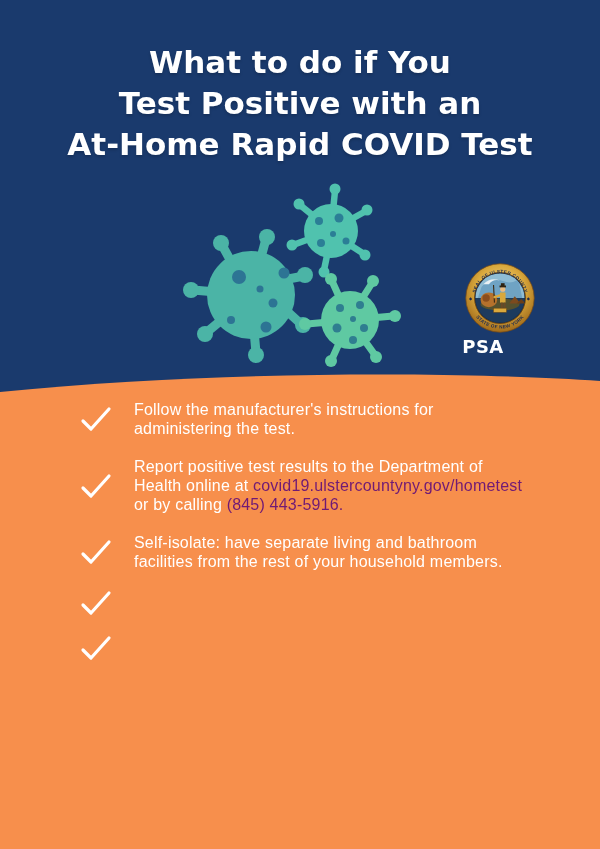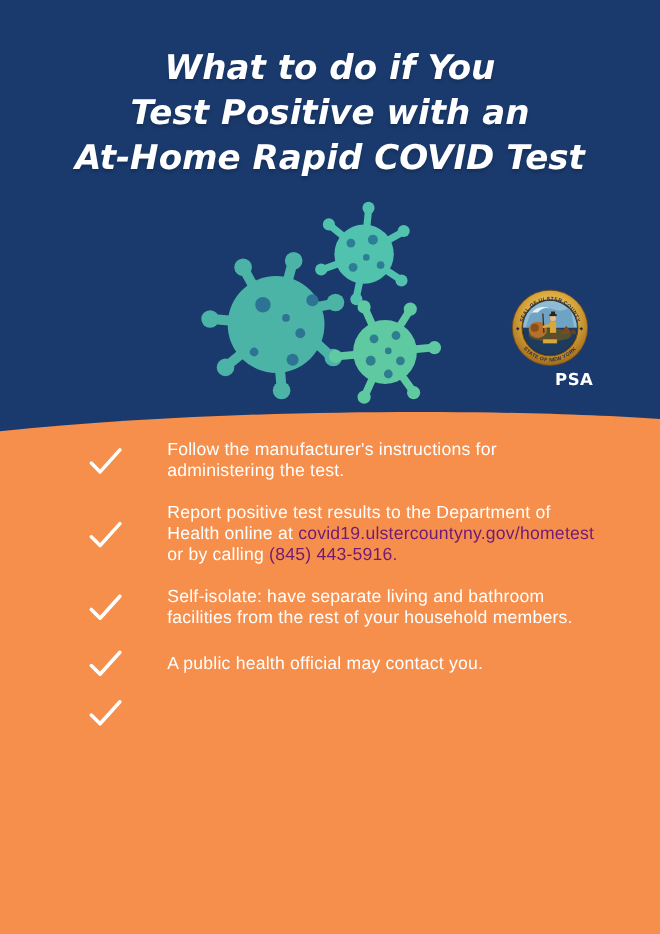--- a/index.html
+++ b/index.html
@@ -5,36 +5,35 @@
   html,body{margin:0;padding:0;background:#222;}
   .poster{
     position:relative;width:600px;height:849px;overflow:hidden;
     background:#1a3a6d;font-family:"Liberation Sans",sans-serif;
   }
   .title{
     position:absolute;top:42px;left:0;width:600px;text-align:center;
     color:#ffffff;font-family:"DejaVu Sans","Liberation Sans",sans-serif;
     font-weight:bold;font-size:31px;line-height:41px;white-space:pre-line;
     text-shadow:0 2px 3px rgba(0,0,0,0.18);
-    font-style:italic;
   }
   .viruses{position:absolute;left:148px;top:183px;width:262px;height:200px;overflow:visible;}
   .seal{position:absolute;left:463px;top:261px;width:74px;height:74px;}
   .psa{
-    position:absolute;left:475px;top:336px;width:94px;text-align:center;
+    position:absolute;left:436px;top:336px;width:94px;text-align:center;
     color:#ffffff;font-family:"DejaVu Sans","Liberation Sans",sans-serif;
-    font-weight:bold;font-size:15px;letter-spacing:0.5px;
+    font-weight:bold;font-size:18px;letter-spacing:0.5px;
   }
   .orange-section{position:absolute;left:0;top:370px;width:600px;height:479px;display:flex;flex-direction:column;}
   .curve{display:block;width:600px;height:30px;margin-bottom:-1px;}
   .list{
     flex:1;background:#f78f4c;padding:1px 15px 0 80px;
     display:flex;flex-direction:column;gap:19px;
   }
-  .row{display:flex;align-items:center;gap:40px;}
+  .row{display:flex;align-items:center;gap:22px;}
   .check{flex:0 0 32px;width:32px;height:26px;}
   .item-text{
     color:#ffffff;font-size:16px;line-height:19px;white-space:pre-line;
     letter-spacing:0.2px;font-weight:500;
   }
   .item-text .navy{color:#701a75;}
   .seal-text{font-family:"Liberation Sans",sans-serif;font-weight:bold;}
 </style>
 </head>
 <body>
@@ -198,21 +197,20 @@
           <svg class="check" viewBox="0 0 32 26">
             <polyline points="3,15 11,23 29,3" fill="none" stroke="#ffffff" stroke-width="3.2" stroke-linecap="round" stroke-linejoin="round"></polyline>
           </svg>
           <div class="item-text"><span>Self-isolate: have separate living and bathroom
 facilities from the rest of your household members.</span></div>
         </div>
         <div class="row">
           <svg class="check" viewBox="0 0 32 26">
             <polyline points="3,15 11,23 29,3" fill="none" stroke="#ffffff" stroke-width="3.2" stroke-linecap="round" stroke-linejoin="round"></polyline>
           </svg>
-          <div class="item-text"><span>A public health official may contact you.</span></div>
         </div>
         <div class="row">
           <svg class="check" viewBox="0 0 32 26">
             <polyline points="3,15 11,23 29,3" fill="none" stroke="#ffffff" stroke-width="3.2" stroke-linecap="round" stroke-linejoin="round"></polyline>
           </svg>
         </div>
       </div>
   </div>
 
 </div>

